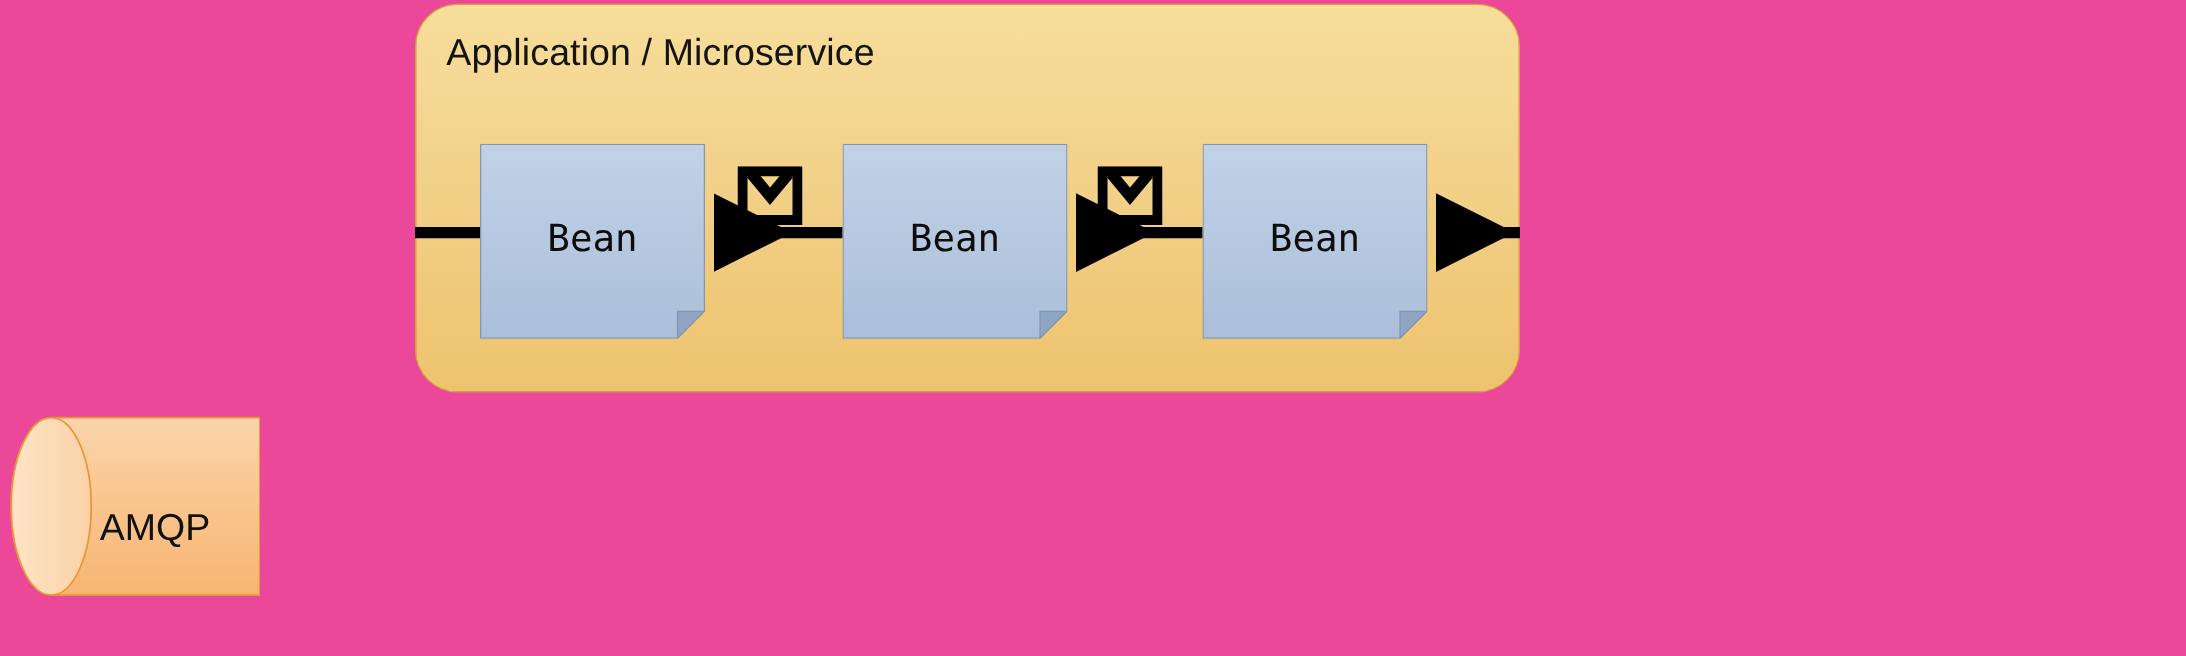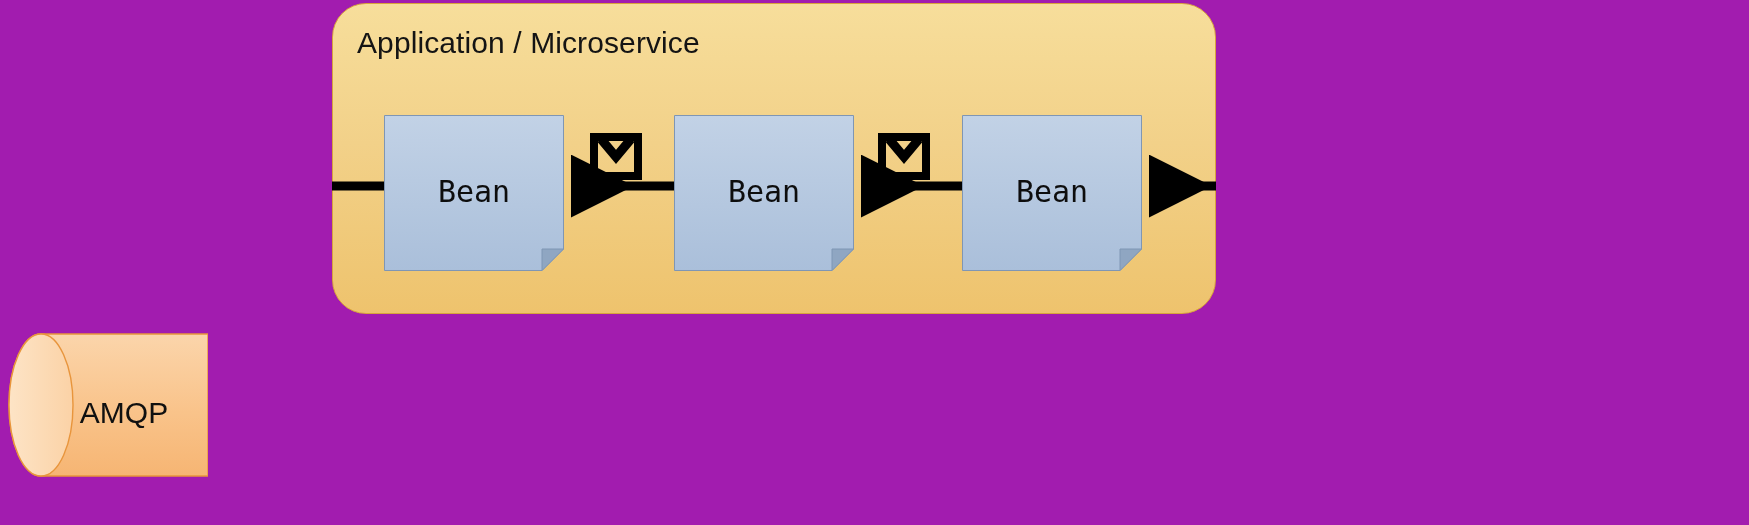--- a/index.html
+++ b/index.html
@@ -13,21 +13,21 @@
     position: relative;
     overflow: hidden;
     font-family: "Liberation Sans", sans-serif;
   }
 
   .stage {
     position: absolute;
     left: 0; top: 0;
     width: 1749px;
     height: 525px;
-    background: #a21caf;
+    background: #ec4899;
   }
 
   
   .app-container {
     position: absolute;
     left: 332px;
     top: 3px;
     width: 884px;
     height: 311px;
     background: linear-gradient(180deg, #f7de9b 0%, #f2d189 45%, #eec36d 100%);
@@ -104,21 +104,21 @@
     top: 333px;
     width: 200px;
     height: 144px;
   }
   #cyl-amqp { left: 8px; }
   #cyl-kafka { left: 1373px; }
 
   .cyl-label {
     position: absolute;
     left: 0;
-    top: 8px;
+    top: 18px;
     width: 100%;
     height: 100%;
     display: flex;
     flex-direction: column;
     align-items: center;
     justify-content: center;
     font-size: 30px;
     line-height: 38px;
     color: #101010;
     font-family: "Liberation Sans", sans-serif;

